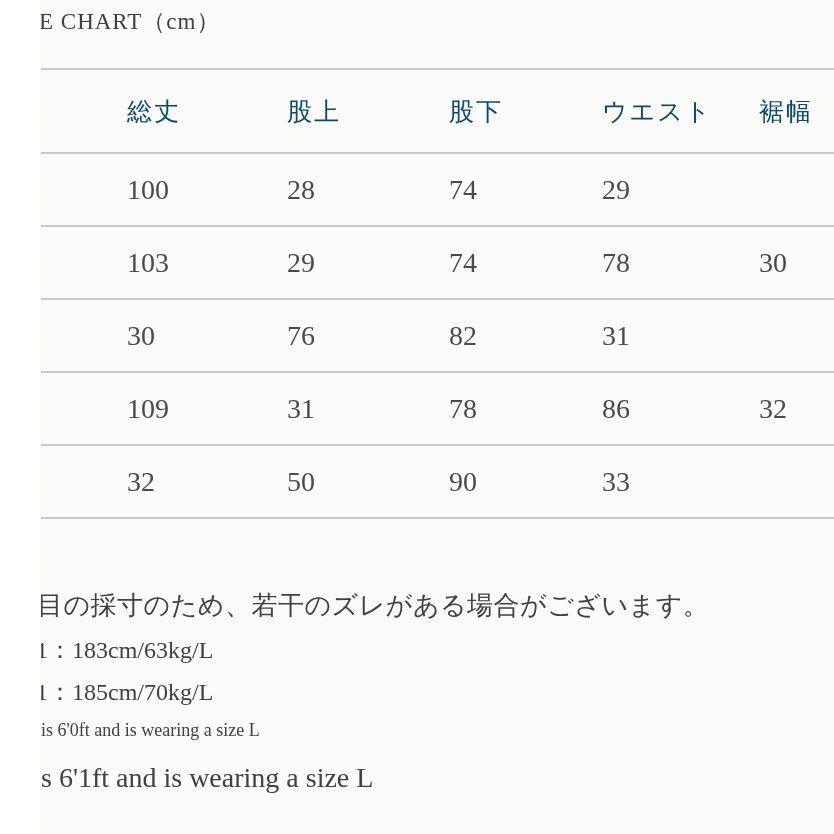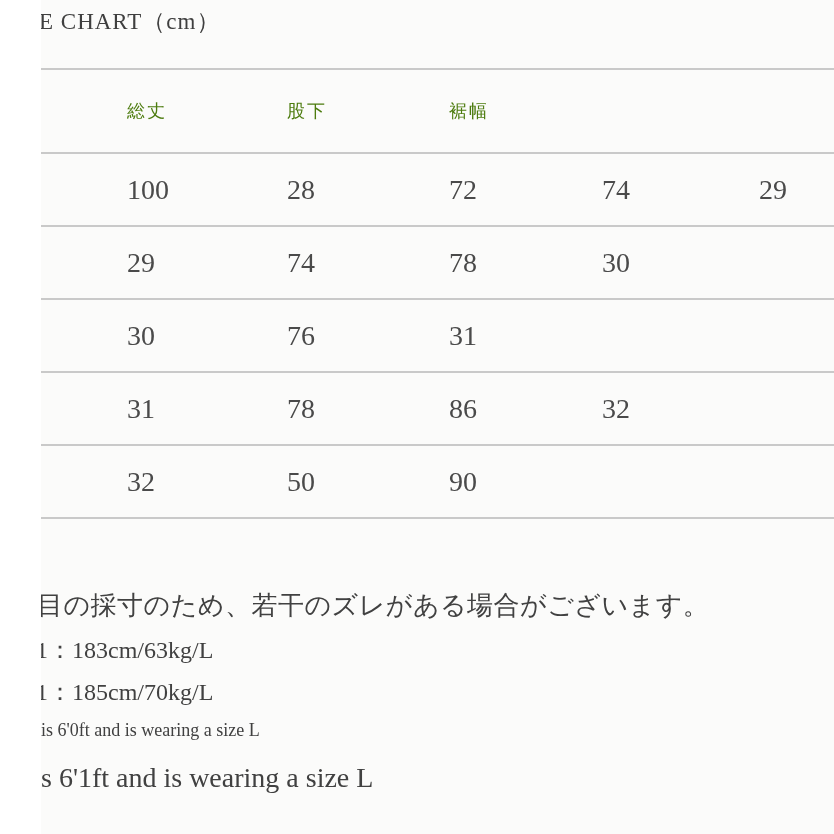--- a/index.html
+++ b/index.html
@@ -46,22 +46,22 @@
     font-size: 27px;
     letter-spacing: 2px;
     color: #3e3e3e;
   }
   .td {
     font-size: 28px;
     color: #4a4a4a;
     white-space: nowrap;
   }
   .tr.head .td {
-    font-size: 18px;
-    color: #4d7c0f;
+    font-size: 25px;
+    color: #0c4a6e;
   }
   .note {
     position: absolute;
     white-space: nowrap;
     color: #414141;
   }
   .note-jp {
     top: 588px;
     left: -4px;
     font-size: 26px;
@@ -91,56 +91,61 @@
 </head>
 <body>
 
 <div class="page">
 
   <div class="title">E CHART（cm）</div>
 
   <div class="size-table">
     <div class="tr head">
       <div class="td">総丈</div>
+      <div class="td">股上</div>
       <div class="td">股下</div>
+      <div class="td">ウエスト</div>
       <div class="td">裾幅</div>
     </div>
 
     <div class="tr">
       <div class="td">100</div>
       <div class="td">28</div>
-      <div class="td">72</div>
       <div class="td">74</div>
       <div class="td">29</div>
     </div>
 
     <div class="tr">
+      <div class="td">103</div>
       <div class="td">29</div>
       <div class="td">74</div>
       <div class="td">78</div>
       <div class="td">30</div>
     </div>
 
     <div class="tr">
       <div class="td">30</div>
       <div class="td">76</div>
+      <div class="td">82</div>
       <div class="td">31</div>
     </div>
 
     <div class="tr">
+      <div class="td">109</div>
       <div class="td">31</div>
       <div class="td">78</div>
       <div class="td">86</div>
       <div class="td">32</div>
     </div>
 
     <div class="tr">
       <div class="td">32</div>
       <div class="td">50</div>
       <div class="td">90</div>
+      <div class="td">33</div>
     </div>
   </div>
 
   <div class="note note-jp">目の採寸のため、若干のズレがある場合がございます。</div>
   <div class="note note-model1">1：183cm/63kg/L</div>
   <div class="note note-model2">1：185cm/70kg/L</div>
   <div class="note note-en1">is 6'0ft and is wearing a size L</div>
   <div class="note note-en2">s 6'1ft and is wearing a size L</div>
 
 </div>

